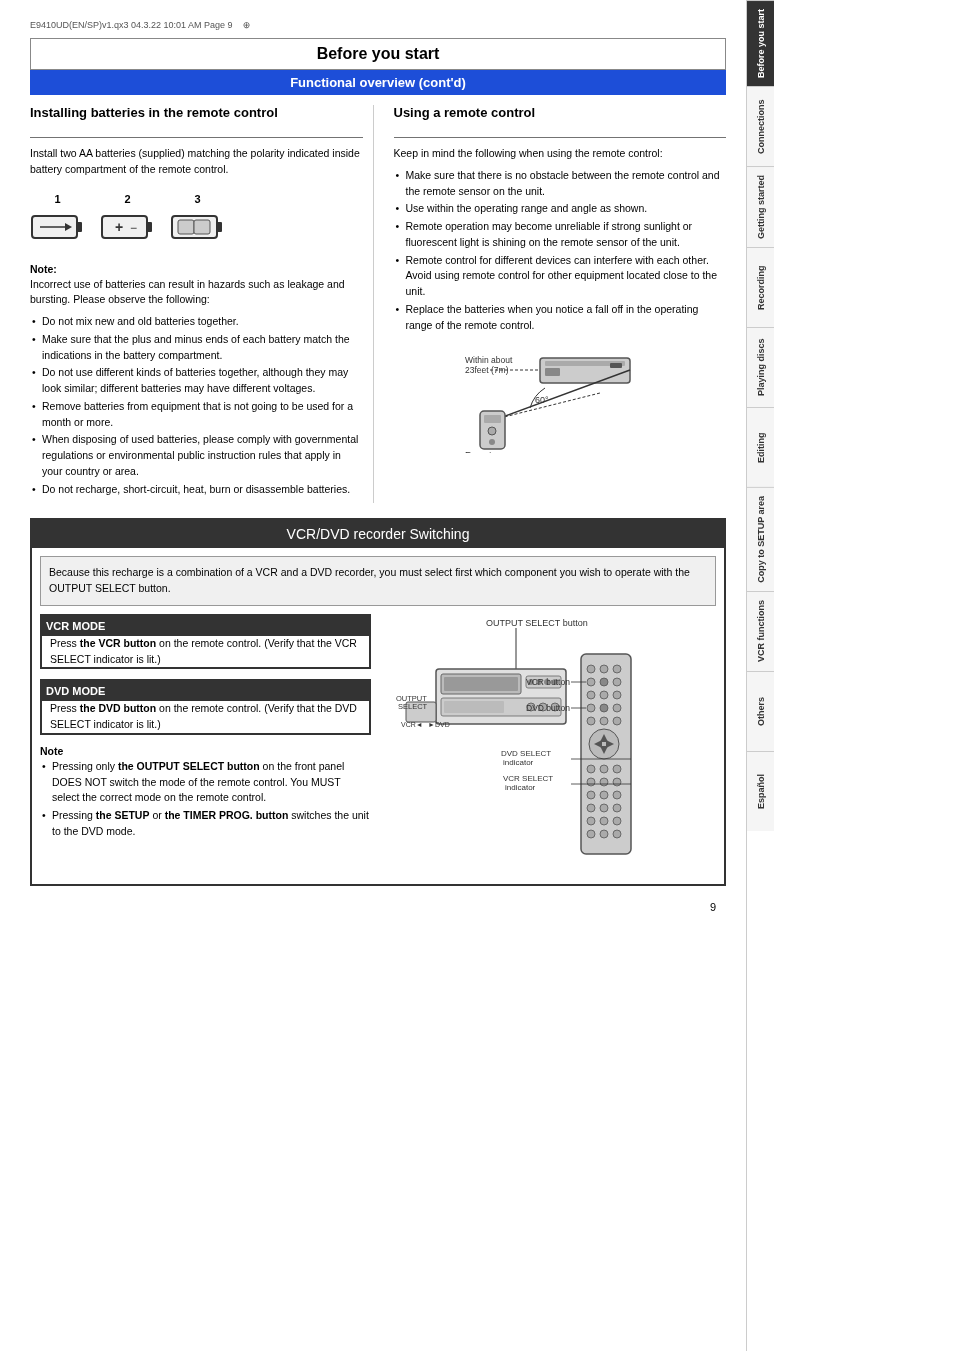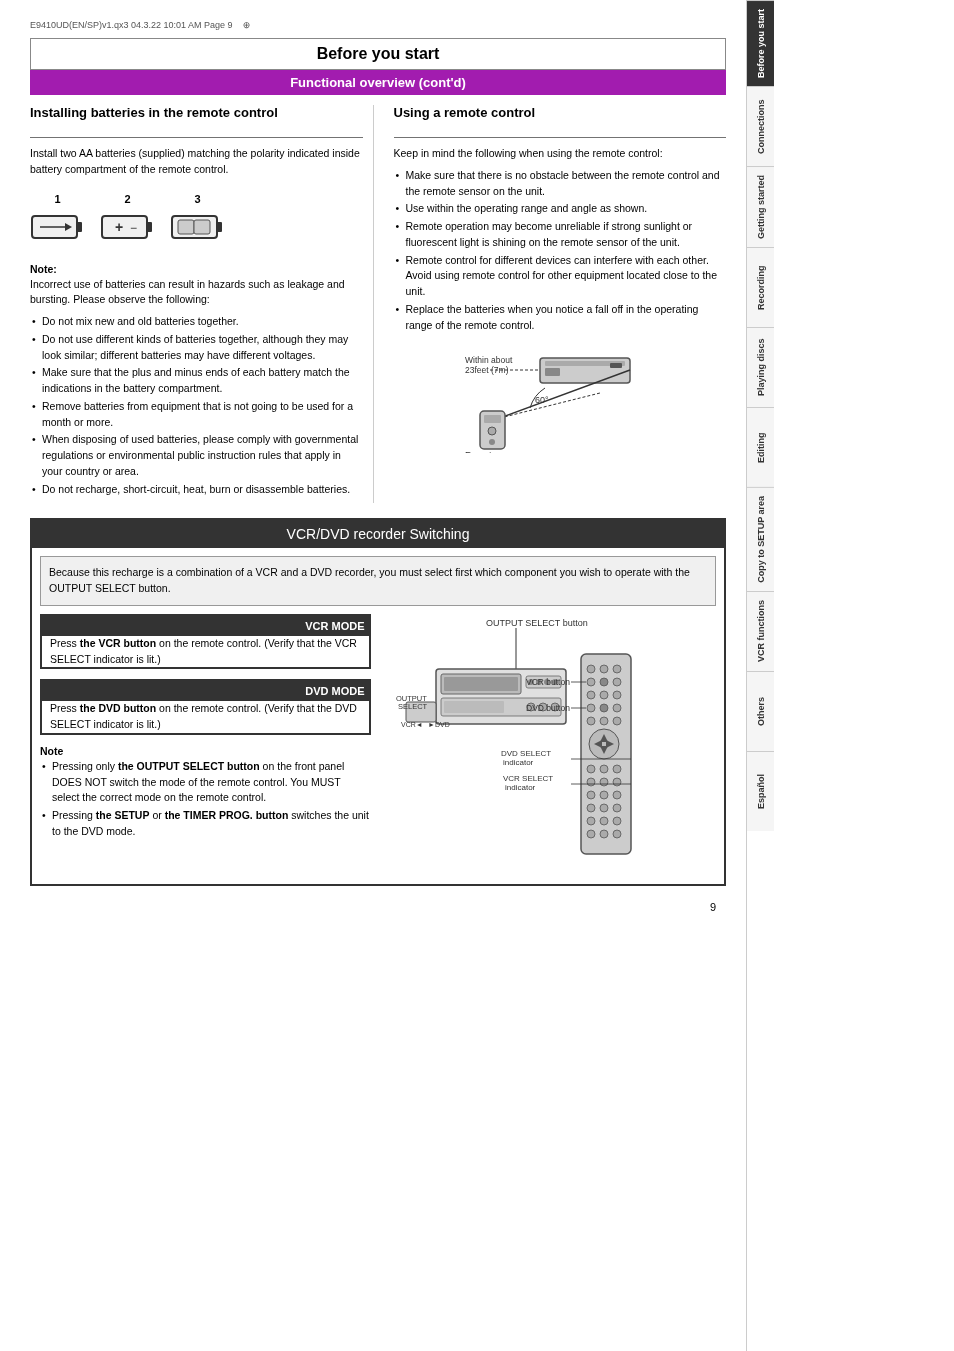--- a/index.html
+++ b/index.html
@@ -60,21 +60,21 @@
     
     .page-title-box {
       border: 1px solid #888;
       text-align: center;
       padding: 6px;
       font-size: 16px;
       font-weight: bold;
       margin-bottom: 0;
     }
     .section-title-box {
-      background: #a21caf;
+      background: #1d4ed8;
       color: #fff;
       text-align: center;
       padding: 5px;
       font-size: 13px;
       font-weight: bold;
     }
     
     .two-col {
       display: flex;
       gap: 20px;
@@ -170,21 +170,21 @@
     .vcr-dvd-left {
       flex: 1;
     }
     .mode-box {
       border: 2px solid #333;
       margin-bottom: 10px;
     }
     .mode-title {
       background: #333;
       color: #fff;
-      text-align: right;
+      text-align: left;
       padding: 4px;
       font-size: 11px;
       font-weight: bold;
     }
     .mode-content {
       padding: 0 8px;
       font-size: 10.5px;
       line-height: 1.5;
     }
     .mode-content b {
@@ -258,22 +258,22 @@
               <rect x="8" y="12" width="16" height="14" rx="2" fill="#ccc" stroke="#555" stroke-width="1"></rect>
               <rect x="24" y="12" width="16" height="14" rx="2" fill="#ccc" stroke="#555" stroke-width="1"></rect>
             </svg>
           </div>
         </div>
 
         <p class="note-label">Note:</p>
         <p class="body-text">Incorrect use of batteries can result in hazards such as leakage and bursting. Please observe the following:</p>
         <ul class="bullet-list">
           <li>Do not mix new and old batteries together.</li>
+          <li>Make sure that the plus and minus ends of each battery match the indications in the battery compartment.</li>
           <li>Do not use different kinds of batteries together, although they may look similar; different batteries may have different voltages.</li>
-          <li>Make sure that the plus and minus ends of each battery match the indications in the battery compartment.</li>
           <li>Remove batteries from equipment that is not going to be used for a month or more.</li>
           <li>When disposing of used batteries, please comply with governmental regulations or environmental public instruction rules that apply in your country or area.</li>
           <li>Do not recharge, short-circuit, heat, burn or disassemble batteries.</li>
         </ul>
       </div>
 
       <div class="col-right">
         <div class="col-heading">Using a remote control</div>
         <p class="body-text">Keep in mind the following when using the remote control:</p>
         <ul class="bullet-list">

